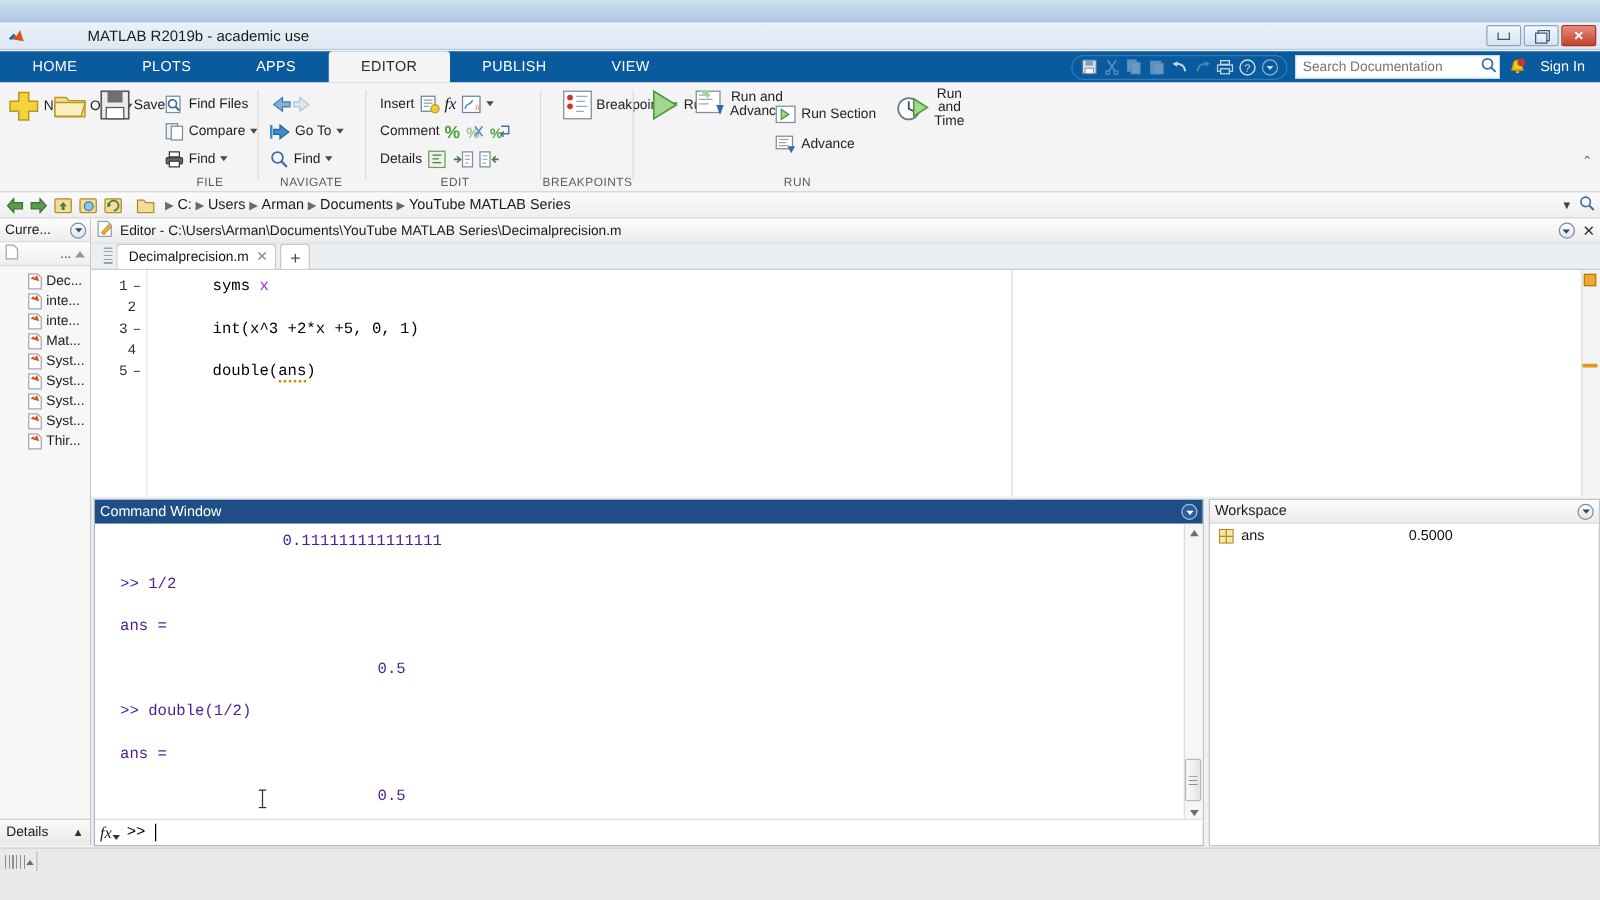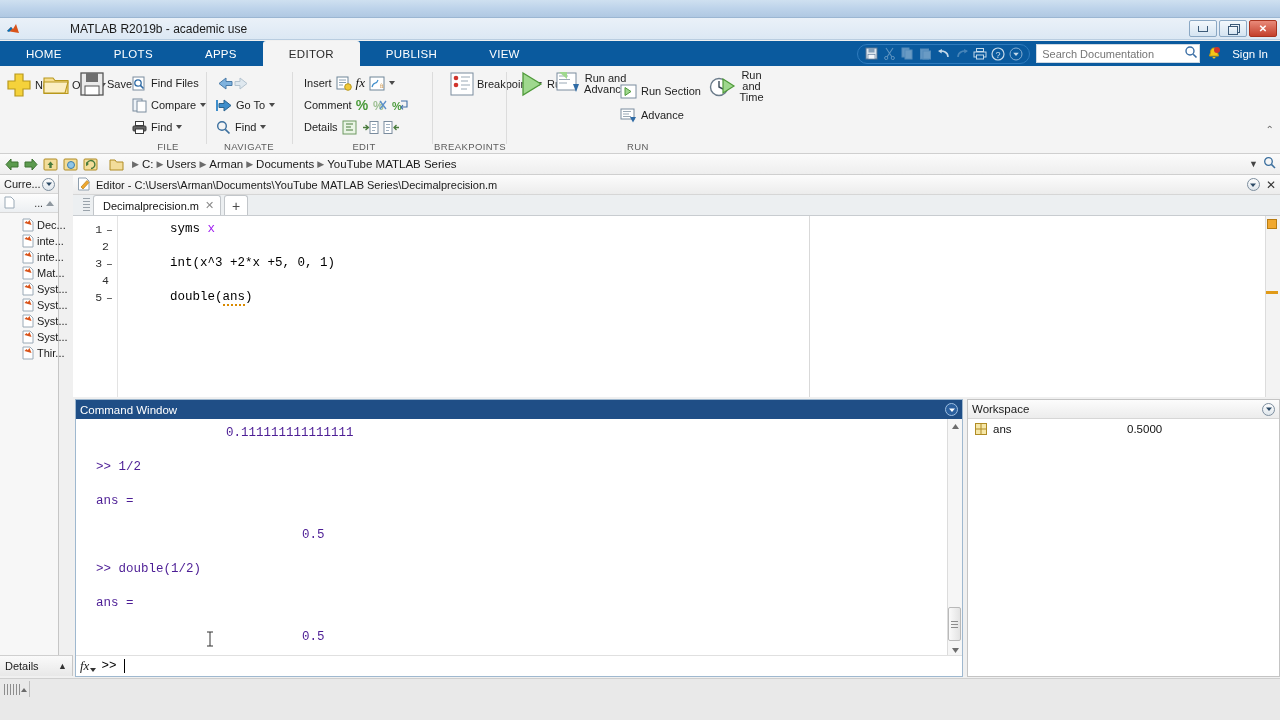--- a/index.html
+++ b/index.html
@@ -101,21 +101,21 @@
     border-bottom:1px solid #cfcfcf; display:flex;align-items:center;gap:4px;padding:0 4px;
   }
   .navarrow{width:15px;height:15px;display:flex;align-items:center;justify-content:center;}
   .pb-ico{width:16px;height:15px;display:flex;align-items:center;justify-content:center;}
   .crumbs{display:flex;align-items:center;gap:3px;margin-left:4px;font-size:11.5px;color:#1a1a1a;}
   .crumb-sep{color:#6b6b6b;font-size:9px;}
   .pathbar-right{position:absolute;right:4px;display:flex;align-items:center;gap:5px;}
 
   
   .cfpanel{
-    position:absolute;left:0;top:175px;width:59px;height:480px;
+    position:absolute;left:0;top:175px;width:73px;height:480px;
     background:#f7f7f7;border-right:1px solid #c6c6c6;
   }
   .cf-title{
     height:19px;display:flex;align-items:center;justify-content:space-between;
     padding:0 3px 0 4px;font-size:11px;color:#1a1a1a;
     background:linear-gradient(to bottom,#fcfcfc,#ededed);border-bottom:1px solid #d6d6d6;
   }
   .circ-btn{
     width:13px;height:13px;border-radius:50%;border:1px solid #7d8e9e;
     background:linear-gradient(to bottom,#fdfdfd,#dfe6ec);
@@ -598,21 +598,21 @@
       <div class="smallrow" style="left:112px;top:38px;">
         <span class="ico">
           <svg width="17" height="15" viewBox="0 0 17 15">
               <rect x="1" y="1" width="13" height="10" fill="#fff" stroke="#7a8c9e"></rect>
               <path d="M3 3.5 h8 M3 6 h6 M3 8.5 h8" stroke="#9aa9b6"></path>
               <path d="M10 9 L16 9 L13 14.5 Z" fill="#2f6ba5"></path>
             </svg>
         </span>
         <span class="lbl">Advance</span>
       </div>
-      <div class="bigbtn" style="left:200px;width:56px;">
+      <div class="bigbtn" style="left:208px;width:56px;">
         <span class="ico">
           <svg width="30" height="28" viewBox="0 0 30 28">
               <circle cx="11" cy="14" r="8.5" fill="#fff" stroke="#6b7b8a" stroke-width="1.4"></circle>
               <path d="M11 8 L11 14 L15 16" stroke="#3b4a58" stroke-width="1.4" fill="none"></path>
               <path d="M15 6 L26 13 L15 20 Z" fill="#9fd88e" stroke="#4f9a3a" stroke-width="1.2"></path>
             </svg>
         </span>
         <span class="lbl" style="line-height:11px;text-align:center;">Run and Time</span>
       </div>
       <div class="glabel">RUN</div>

